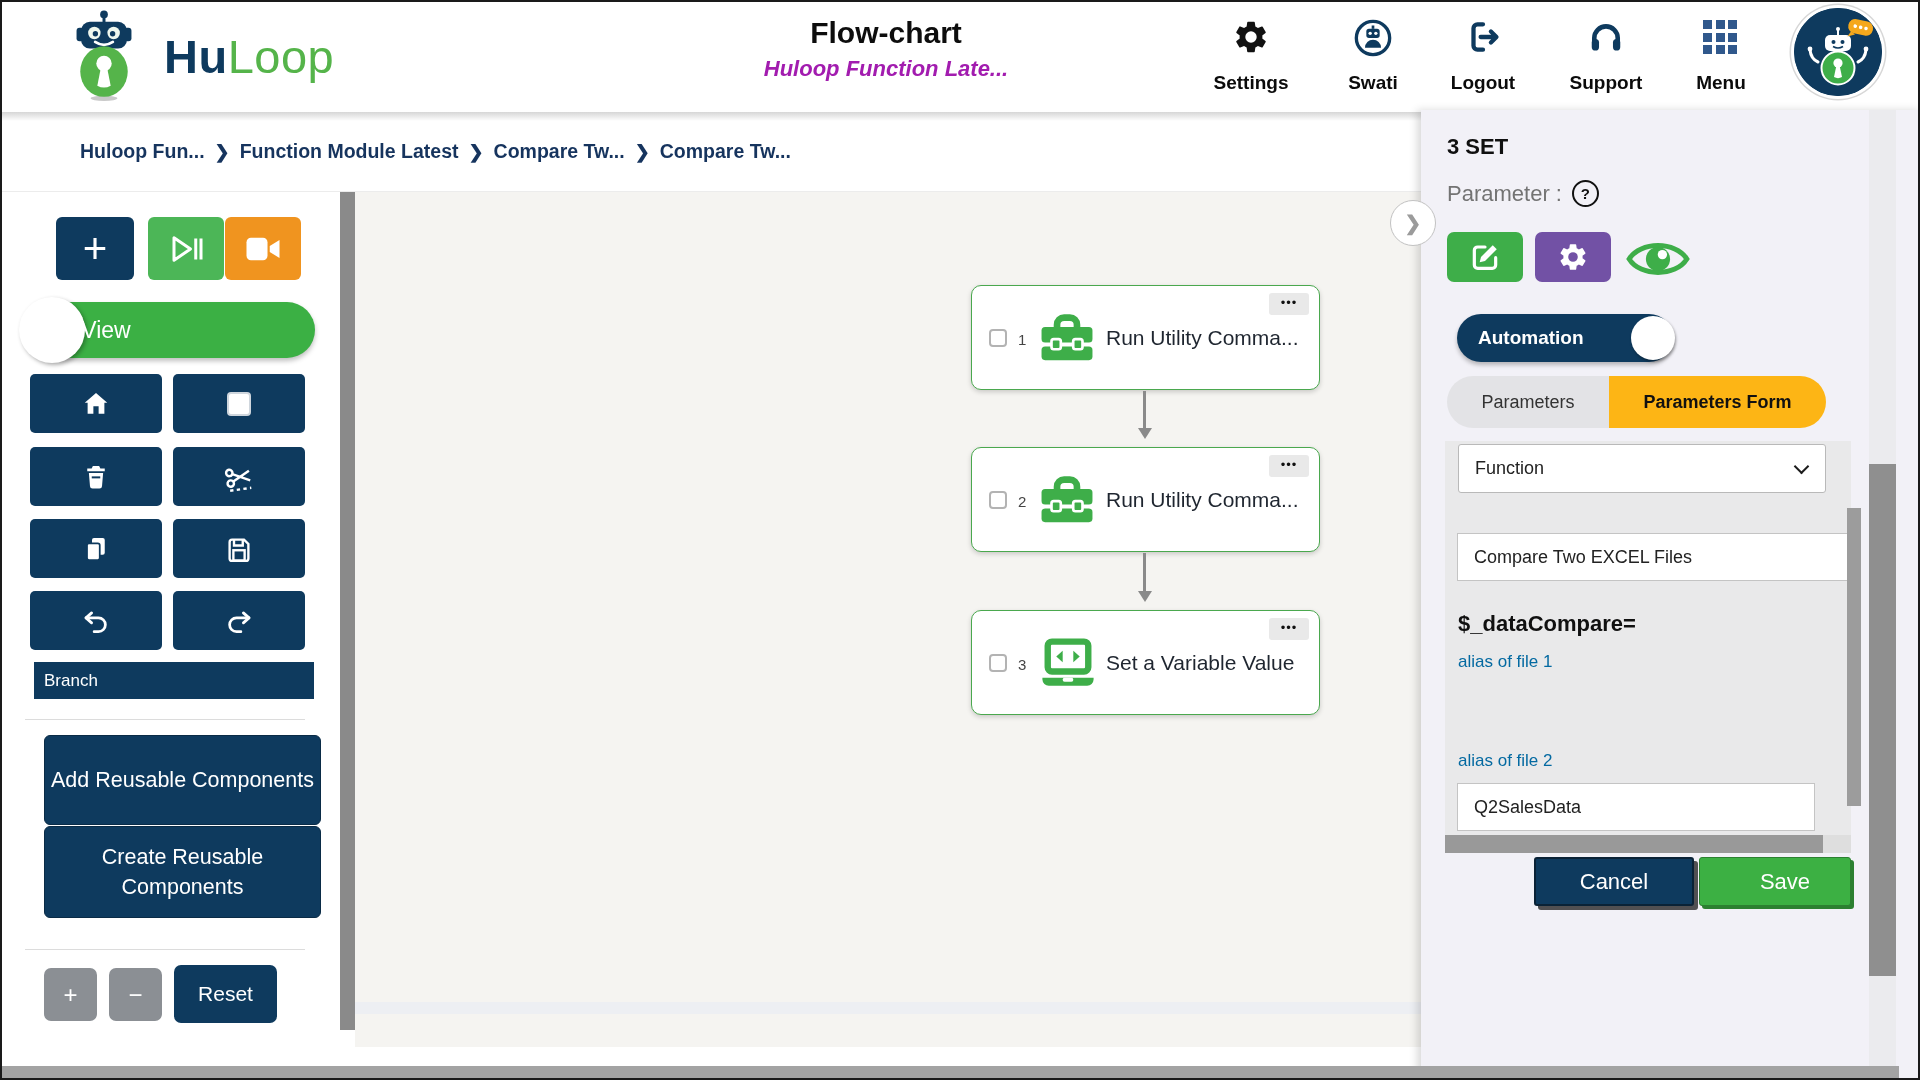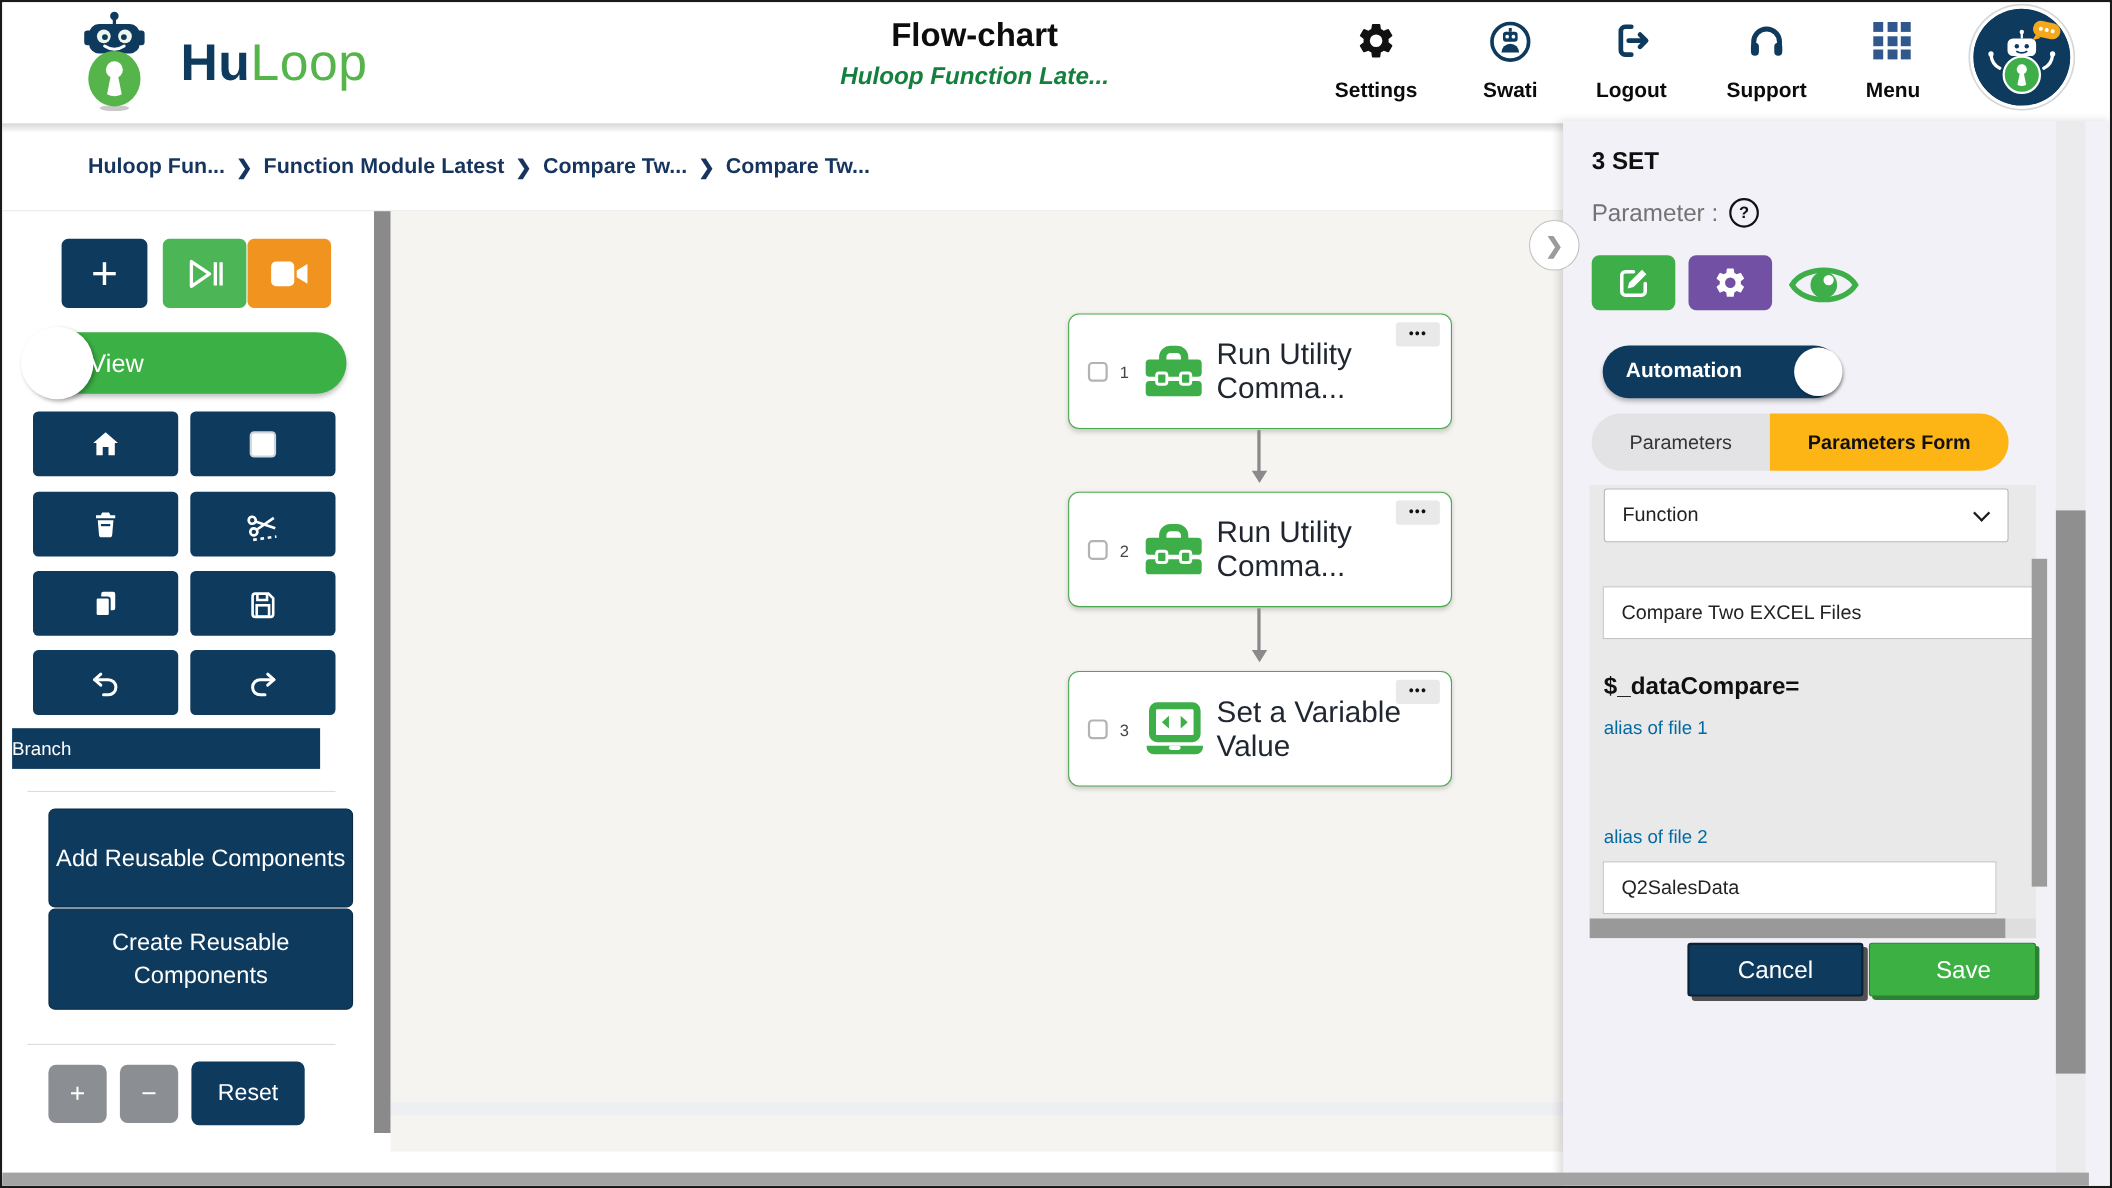--- a/index.html
+++ b/index.html
@@ -11,21 +11,21 @@
   
   .header { position:absolute; left:0; top:0; width:1920px; height:110px; background:#fff; z-index:6; }
   .header-shadow { position:absolute; left:0; top:110px; width:1419px; height:9px;
                    background:linear-gradient(rgba(0,0,0,.16), rgba(0,0,0,0)); z-index:5; }
   .logo { position:absolute; left:56px; top:8px; display:flex; align-items:center; gap:14px; }
   .wordmark { font-size:47px; letter-spacing:.5px; display:flex; align-items:baseline; }
   .wm-hu { color:#0e3a5e; font-weight:800; }
   .wm-loop { color:#55b44a; font-weight:500; }
   .title-block { position:absolute; left:634px; top:14px; width:500px; text-align:center; }
   .page-title { font-size:30px; font-weight:700; color:#0d0d0d; }
-  .page-subtitle { margin-top:6px; font-size:22px; font-style:italic; font-weight:600; color:#15803d; }
+  .page-subtitle { margin-top:6px; font-size:22px; font-style:italic; font-weight:600; color:#a21caf; }
   .nav-item { position:absolute; top:12px; width:110px; height:88px; display:flex; flex-direction:column;
               align-items:center; justify-content:space-between; padding:4px 0 8px; cursor:pointer; }
   .nav-item .lbl { font-size:19px; font-weight:600; color:#0b0b0b; }
   .nav-settings { left:1194px; } .nav-swati { left:1316px; } .nav-logout { left:1426px; }
   .nav-support { left:1549px; } .nav-menu { left:1664px; }
   .grid-icon { width:36px; height:36px; display:grid; grid-template-columns:repeat(3,9px);
                grid-template-rows:repeat(3,9px); gap:3.5px; padding-top:2px; }
   .grid-icon i { background:#30588c; }
   .avatar { position:absolute; left:1792px; top:6px; width:88px; height:88px; border-radius:50%;
             background:#0e3a5e; box-shadow:0 0 0 3px #fff, 0 0 0 4.5px #d7d7d7; overflow:hidden; }
@@ -48,22 +48,22 @@
               background:#3bb044; box-shadow:0 3px 5px rgba(0,0,0,.25); cursor:pointer; }
   .cardview .knob { position:absolute; left:-6px; top:-5px; width:66px; height:66px; border-radius:50%;
                     background:#fff; box-shadow:2px 2px 4px rgba(0,0,0,.3); }
   .cardview .txt { position:absolute; left:0; width:100%; text-align:left; line-height:56px;
                    color:#fff; font-size:23px; font-weight:500; }
   .tool-btn { position:absolute; width:132px; height:59px; background:#0e3a5e; border:none; border-radius:5px;
               display:flex; align-items:center; justify-content:center; cursor:pointer; }
   .c1 { left:28px; } .c2 { left:171px; }
   .r1 { top:182px; } .r2 { top:255px; } .r3 { top:327px; } .r4 { top:399px; }
   .stop-sq { width:20px; height:20px; background:#fff; border-radius:2px; box-shadow:0 0 0 2px #cfd6dd; }
-  .branch-bar { position:absolute; left:9px; top:470px; width:280px; height:37px; background:#0e3a5e;
-                color:#fff; font-size:17px; display:flex; align-items:center; padding-left:0; cursor:grab; }
+  .branch-bar { position:absolute; left:32px; top:470px; width:280px; height:37px; background:#0e3a5e;
+                color:#fff; font-size:17px; display:flex; align-items:center; padding-left:10px; cursor:grab; }
   .side-divider { position:absolute; left:23px; width:280px; height:0; border-top:1px solid #dcdcdc; }
   .reusable-btn { position:absolute; left:42px; width:277px; background:#0e3a5e; color:#fff; border:1px solid #0a2b46;
                   border-radius:6px; font-size:21.5px; line-height:1.4; text-align:center; cursor:pointer;
                   display:flex; align-items:center; justify-content:center; font-family:inherit; }
   .btn-addreuse { top:543px; height:90px; }
   .btn-createreuse { top:634px; height:92px; }
   .zoom-btn { position:absolute; top:776px; width:53px; height:53px; background:#8b8f94; color:#fff;
               border:none; border-radius:7px; font-size:24px; cursor:pointer; }
   .btn-zin { left:42px; } .btn-zout { left:107px; }
   .btn-reset { position:absolute; left:172px; top:773px; width:103px; height:58px; background:#0e3a5e;
@@ -78,21 +78,21 @@
           border:1.6px solid #4aa84e; border-radius:10px; box-shadow:0 2px 5px rgba(0,0,0,.18); cursor:pointer; }
   .node-1 { top:93px; } .node-2 { top:255px; } .node-3 { top:418px; }
   .node-menu { position:absolute; right:10px; top:7px; width:40px; height:22px; background:#e9e9e9;
                border-radius:3px; text-align:center; line-height:20px; font-size:13px; letter-spacing:1px;
                color:#111; cursor:pointer; }
   .node-check { position:absolute; left:17px; top:43px; width:18px; height:18px; border:2px solid #b3b3b3;
                 border-radius:4px; background:#fff; cursor:pointer; }
   .node-num { position:absolute; left:46px; top:45px; font-size:15px; color:#454545; }
   .node-ico { position:absolute; left:64px; top:24px; }
   .node-label { position:absolute; left:134px; top:0; height:100%; display:flex; align-items:center;
-                font-size:27px; color:#1f2630; }
+                font-size:21px; color:#1f2630; }
   .flow-arrow { position:absolute; left:788px; width:3px; background:#8a8a8a; }
   .fa-1 { top:199px; height:44px; } .fa-2 { top:361px; height:45px; }
   .flow-arrow::after { content:''; position:absolute; bottom:-11px; left:-5.5px;
                        border:7px solid transparent; border-top:11px solid #8a8a8a; }
   .expand-btn { position:absolute; left:1388px; top:198px; width:46px; height:46px; border-radius:50%;
                 background:#fff; border:1.6px solid #c2c2c2; color:#9b9b9b; font-size:20px; font-weight:700;
                 display:flex; align-items:center; justify-content:center; z-index:8; cursor:pointer; }
 
   .bottom-white { position:absolute; left:0; top:1045px; width:1419px; height:22px; background:#fff; z-index:2; }
   .hscroll-bottom { position:absolute; left:0; top:1064px; width:1897px; height:14px; background:#a3a3a3;

